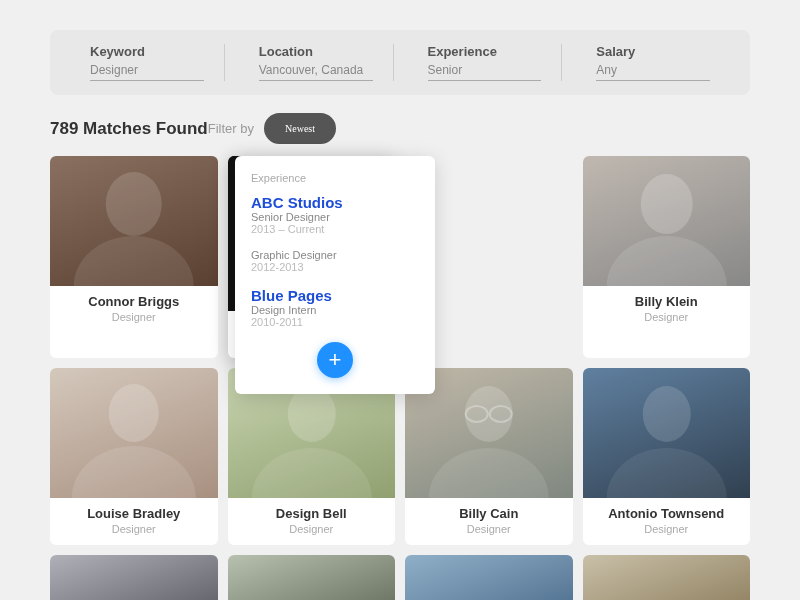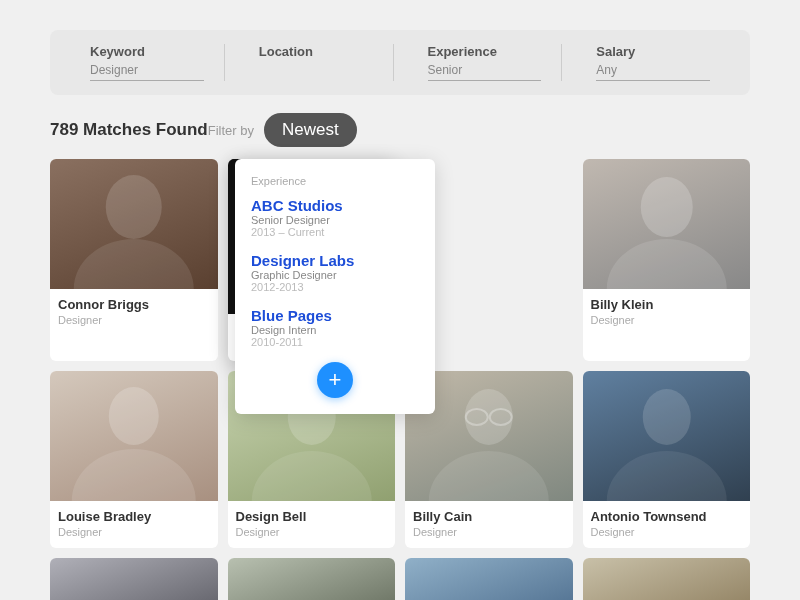--- a/index.html
+++ b/index.html
@@ -66,26 +66,27 @@
       display: flex;
       align-items: center;
       gap: 10px;
     }
     .filter-label {
       font-size: 13px;
       color: #999;
     }
     .filter-button {
       background: #fff;
-      border: 2px solid #000000;
+      border: 5px solid #000000;
       border-radius: 20px;
       padding: 5px 16px;
-      font-size: 17px;
+      font-size: 10px;
       color: #555;
       cursor: pointer;
+      font-family: Liberation Serif, serif;
     }
     .filter-button.active {
       background: #555;
       color: #fff;
       border-color: #555;
     }
 
     
     .grid-container {
       width: 700px;
@@ -111,20 +112,21 @@
       display: flex;
       align-items: center;
       justify-content: center;
     }
     .card-image svg {
       width: 100%;
       height: 100%;
     }
     .card-info {
       padding: 8px 8px 10px;
+      text-align: center;
     }
     .card-name {
       font-size: 13px;
       font-weight: 600;
       color: #333;
     }
     .card-title {
       font-size: 11px;
       color: #aaa;
       margin-top: 2px;
@@ -205,20 +207,21 @@
 </head>
 <body>
 
 <div class="search-bar">
   <div class="search-field">
     <span class="search-field-label">Keyword</span>
     <span class="search-field-value">Designer</span>
   </div>
   <div class="search-field">
     <span class="search-field-label">Location</span>
+    <span class="search-field-value">Vancouver, Canada</span>
   </div>
   <div class="search-field">
     <span class="search-field-label">Experience</span>
     <span class="search-field-value">Senior</span>
   </div>
   <div class="search-field">
     <span class="search-field-label">Salary</span>
     <span class="search-field-value">Any</span>
   </div>
 </div>
@@ -360,21 +363,20 @@
   <div class="experience-popup">
     <div class="exp-section-label">Experience</div>
 
     <div class="exp-item">
       <div class="exp-company">ABC Studios</div>
       <div class="exp-role">Senior Designer</div>
       <div class="exp-dates">2013 – Current</div>
     </div>
 
     <div class="exp-item">
-      <div class="exp-company">Designer Labs</div>
       <div class="exp-role">Graphic Designer</div>
       <div class="exp-dates">2012-2013</div>
     </div>
 
     <div class="exp-item">
       <div class="exp-company">Blue Pages</div>
       <div class="exp-role">Design Intern</div>
       <div class="exp-dates">2010-2011</div>
     </div>
 

